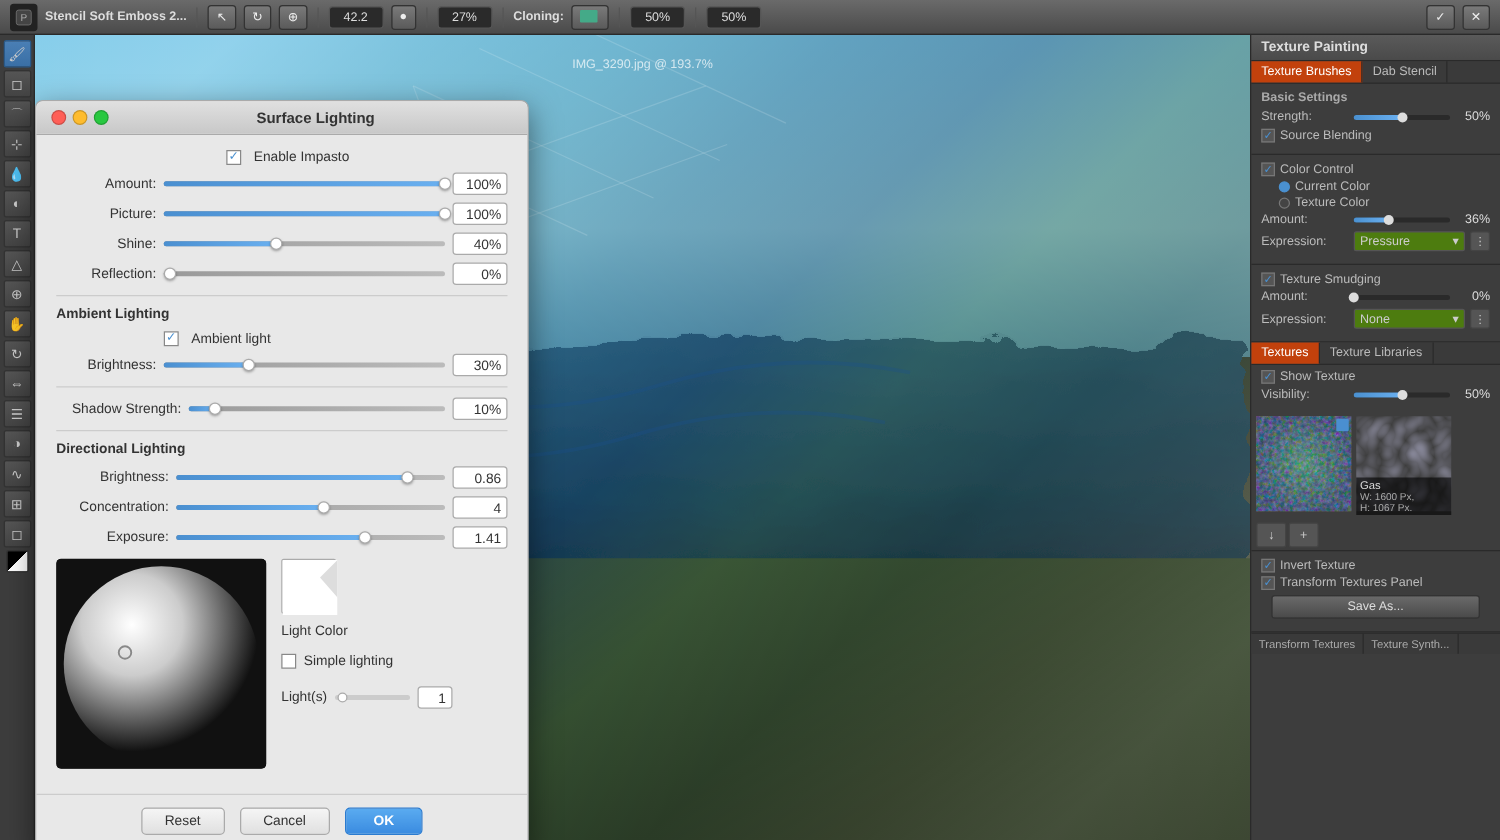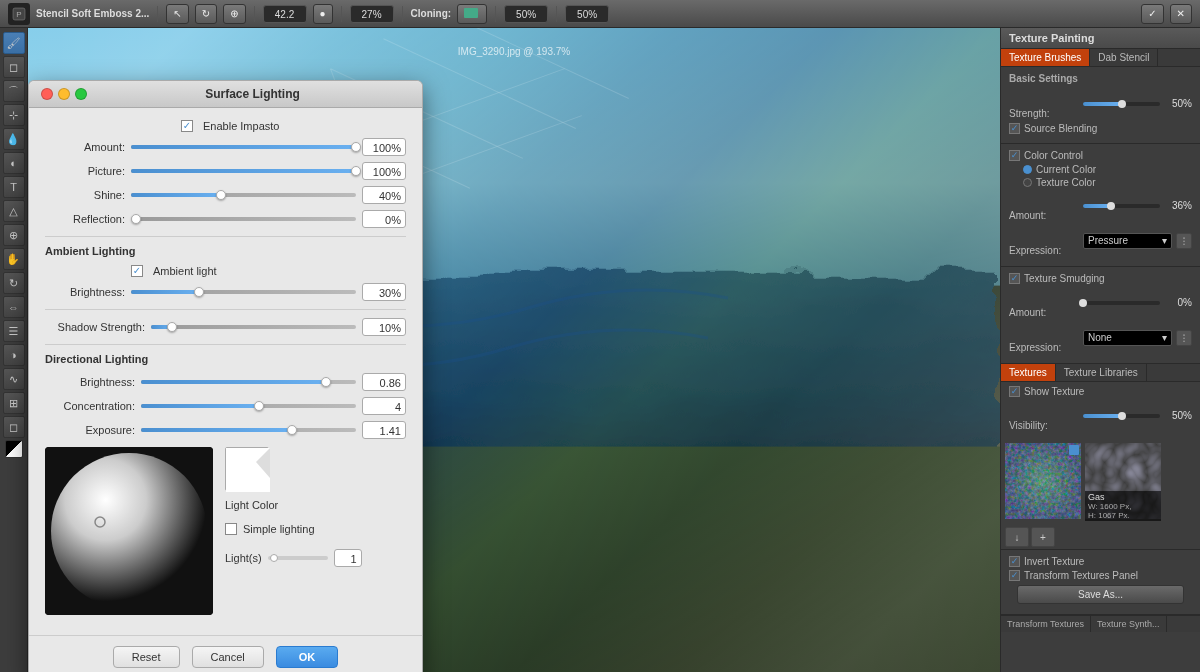--- a/index.html
+++ b/index.html
@@ -189,21 +189,20 @@
       display: flex;
       align-items: center;
       margin-bottom: 4px;
       gap: 4px;
     }
     .panel-label {
       color: #bbb;
       font-size: 10px;
       width: 70px;
       flex-shrink: 0;
-      margin-top: 20px;
     }
     .panel-slider-track {
       flex: 1;
       height: 4px;
       background: #2a2a2a;
       border-radius: 2px;
       position: relative;
     }
     .panel-slider-fill {
       height: 100%;
@@ -267,21 +266,21 @@
       background: #444;
       flex-shrink: 0;
     }
     .radio-btn.selected {
       background: #4a90d0;
       border-color: #4a90d0;
     }
     .select-box {
       flex: 1;
       height: 16px;
-      background: #000000;
+      background: #4d7c0f;
       border: 1px solid #555;
       border-radius: 2px;
       color: #ccc;
       font-size: 10px;
       padding: 0 4px;
       display: flex;
       align-items: center;
       justify-content: space-between;
     }
     .thumb-actions {

